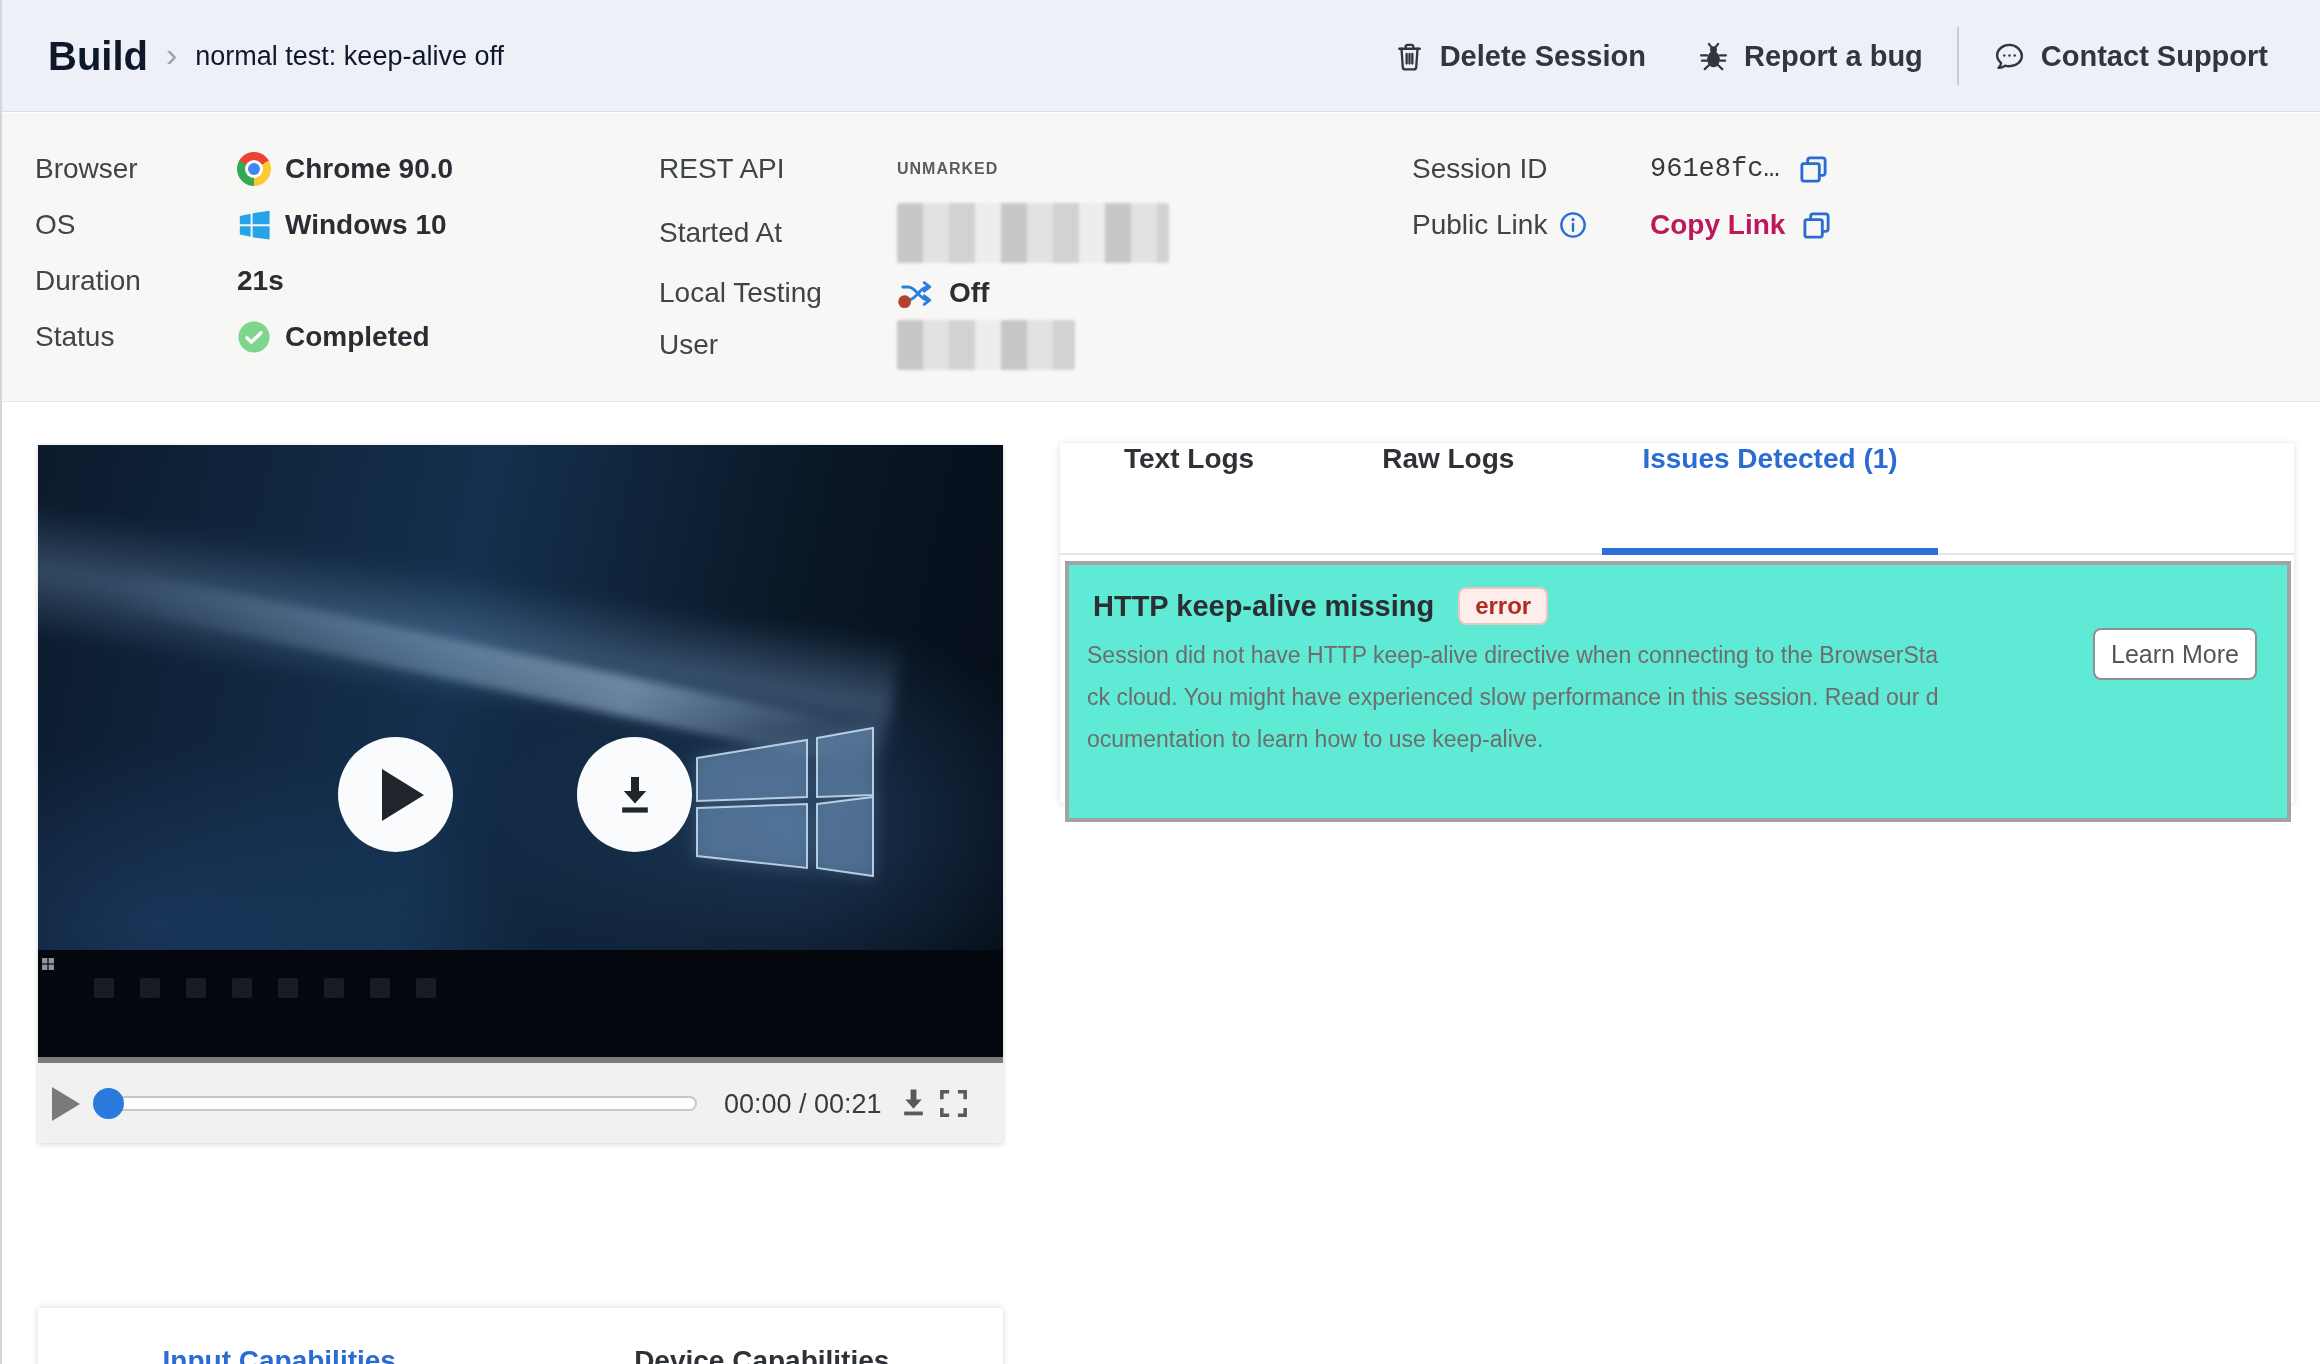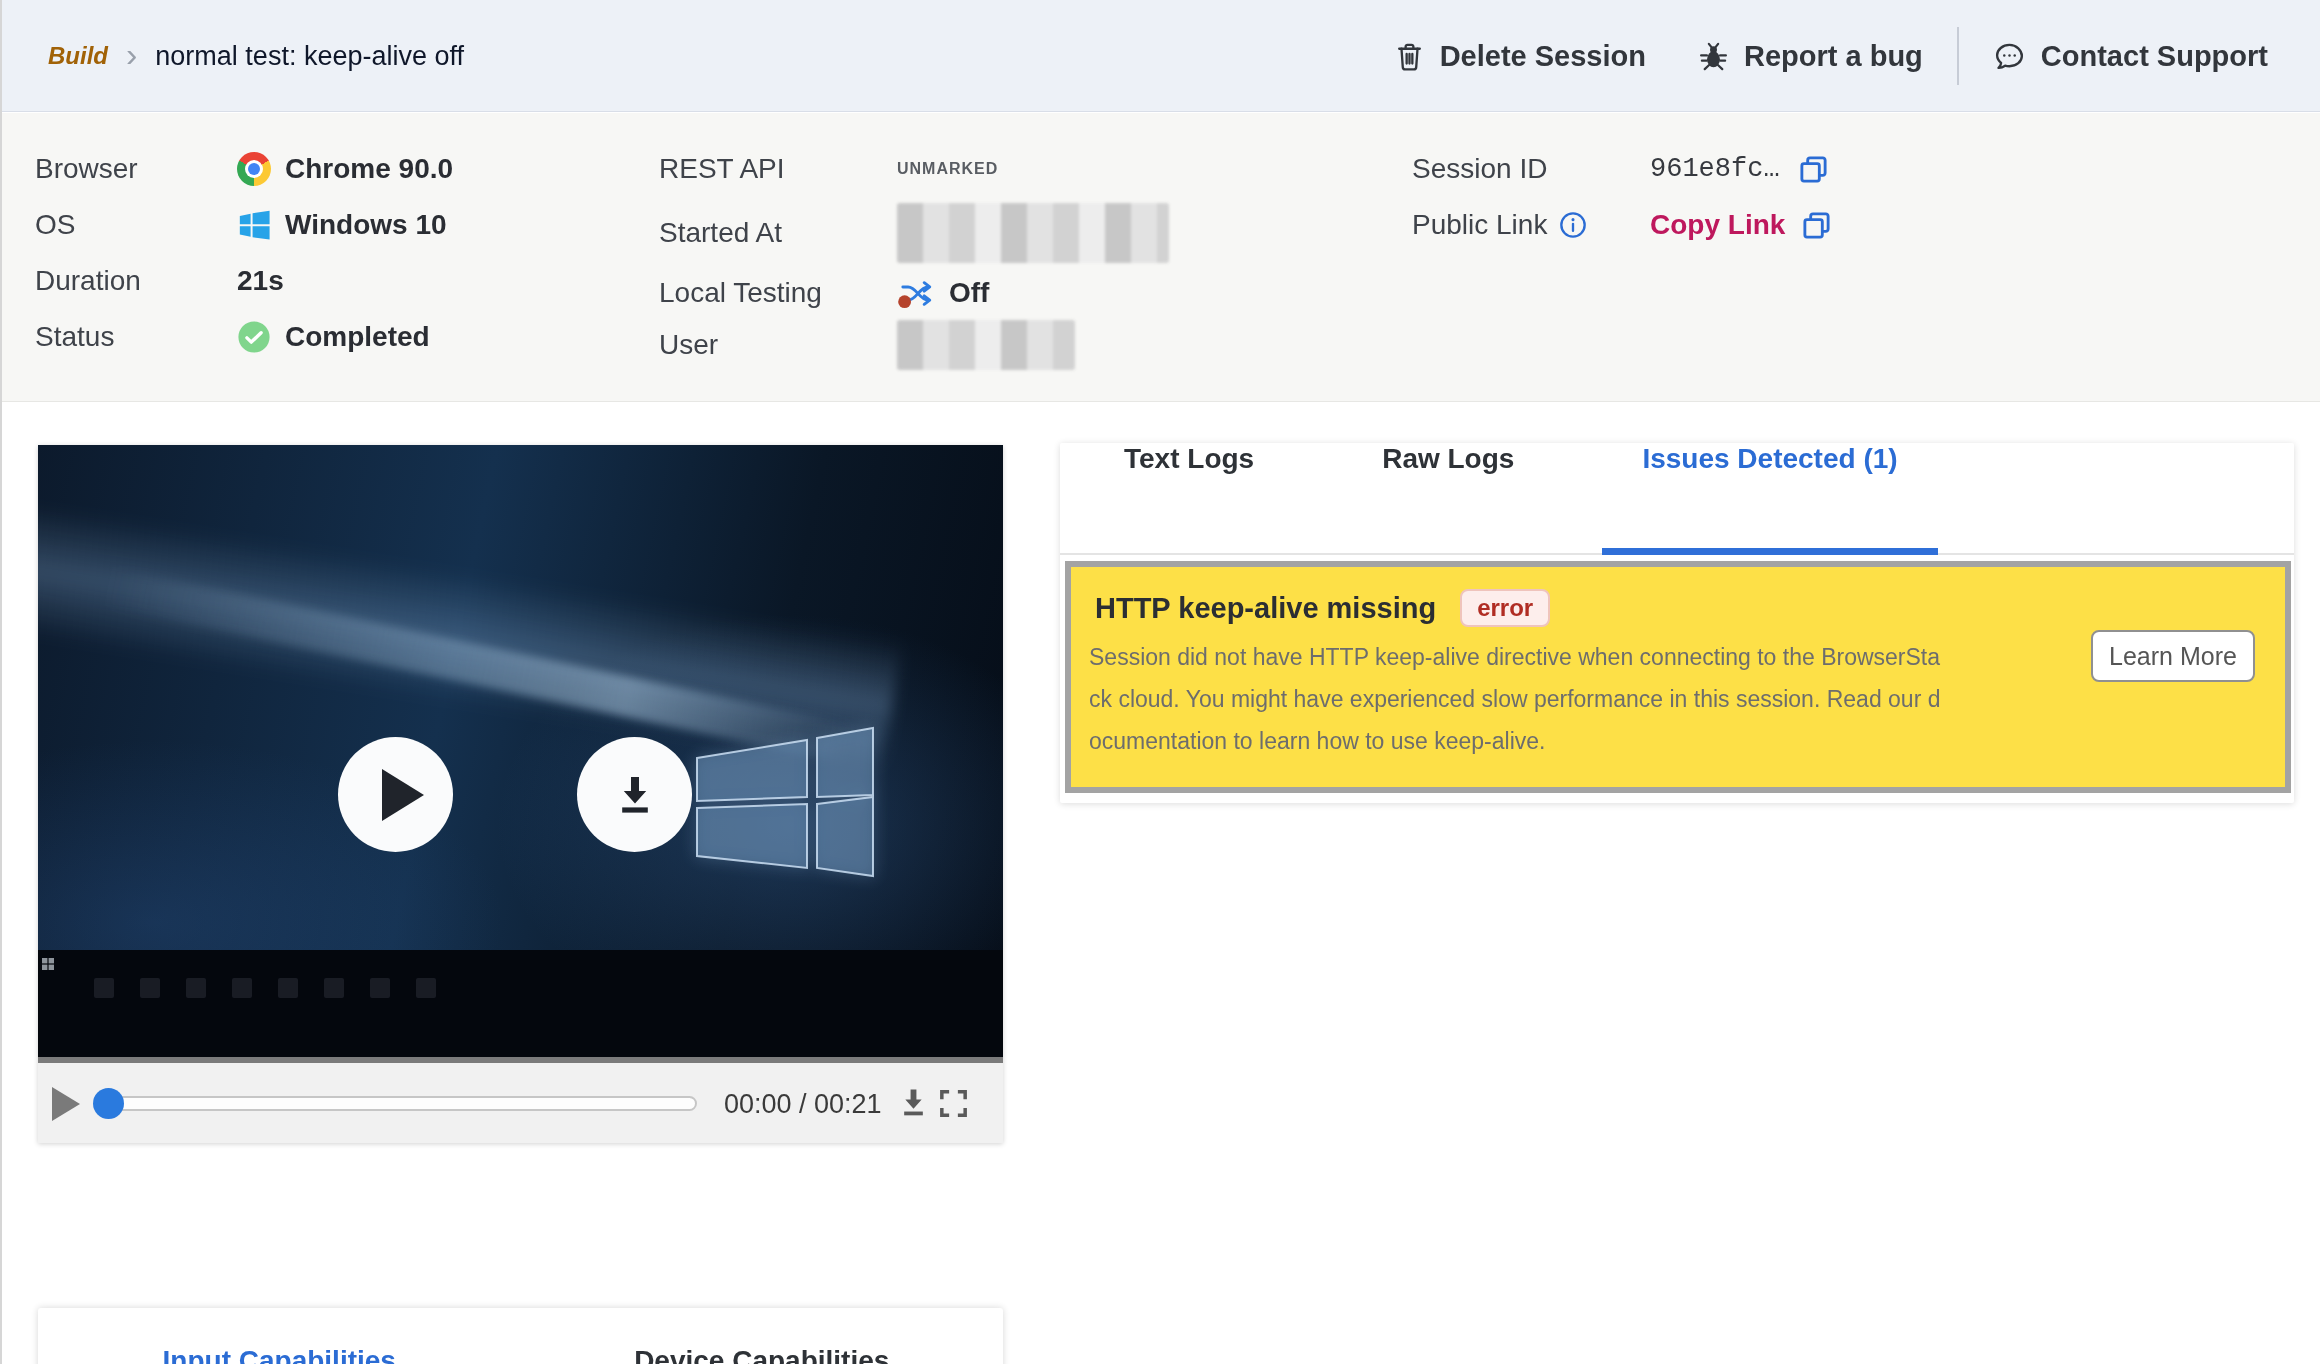--- a/index.html
+++ b/index.html
@@ -4,21 +4,21 @@
 <style>
   * { margin:0; padding:0; box-sizing:border-box; }
   html,body { background:#fff; }
   body { font-family:"Liberation Sans", sans-serif; }
   .page { position:relative; width:2320px; height:1364px; background:#fff; overflow:hidden; }
   .page-left-edge { position:absolute; left:0; top:0; width:2px; height:100%; background:#d6d6d6; z-index:50; }
 
   
   .header { position:absolute; left:0; top:0; width:100%; height:112px; background:#edf1f7; border-bottom:1px solid #d9dee8; }
   .breadcrumb { position:absolute; left:48px; top:0; height:112px; display:flex; align-items:center; gap:18px; }
-  .build-link { color:#a16207; font-size:24px; font-weight:700; text-decoration:none; cursor:pointer;font-style:italic; }
+  .build-link { color:#0f172a; font-size:40px; font-weight:700; text-decoration:none; cursor:pointer; }
   .crumb-sep { color:#99a0ab; font-size:34px; font-weight:400; transform:translateY(-2px); }
   .page-title { color:#0f172a; font-size:27px; font-weight:400; }
   .header-actions { position:absolute; right:26px; top:0; height:112px; display:flex; align-items:center; }
   .h-action { display:flex; align-items:center; gap:15px; padding:0 26px; font-size:29px; font-weight:700; color:#32363c; cursor:pointer; white-space:nowrap; }
   .h-divider { width:2px; height:58px; background:#c7ccd6; margin:0 8px; }
 
   
   .info-panel { position:absolute; left:0; top:113px; width:100%; height:289px; background:#f7f7f5; border-bottom:1px solid #e7e7e4; }
   .info-col { position:absolute; top:28px; }
   .col-1 { left:35px; } .col-2 { left:659px; } .col-3 { left:1412px; }
@@ -77,21 +77,21 @@
   .time-display { position:absolute; left:686px; top:26px; width:160px; font-size:27px; color:#3a3a3a; white-space:nowrap; }
   .ctrl-dl { position:absolute; left:858px; top:22px; cursor:pointer; }
   .ctrl-fs { position:absolute; left:898px; top:23px; cursor:pointer; }
 
   
   .logs-card { position:absolute; left:1060px; top:443px; width:1234px; height:360px; background:#fff; box-shadow:0 1px 7px rgba(0,0,0,.14); border-radius:2px; }
   .tabs-row { height:112px; border-bottom:2px solid #e4e4e4; display:flex; padding-left:24px; }
   .tab { position:relative; display:flex; align-items:flex-start; padding:0 40px; margin-right:48px; font-size:28px; font-weight:700; color:#2e3237; cursor:pointer; white-space:nowrap; }
   .tab.active { color:#2b6cd4; }
   .tab.active::after { content:""; position:absolute; left:0; right:0; bottom:-2px; height:7px; background:#2f6fd8; }
-  .issue-box { position:absolute; left:5px; top:118px; width:1226px; height:232px; border:6px solid #a3a3a3; background:#fde047; }
+  .issue-box { position:absolute; left:5px; top:118px; width:1226px; height:261px; border:4px solid #a3a3a3; background:#5eead4; }
   .issue-title-row { display:flex; align-items:center; gap:24px; margin:22px 0 0 24px; }
   .issue-title { font-size:29px; font-weight:700; color:#2b2e33; }
   .severity-badge { font-size:24px; font-weight:700; color:#b02d24; background:#fdeeec; border:2px solid #efc4bc; border-radius:8px; padding:2px 15px; line-height:30px; }
   .issue-desc { margin:9px 0 0 18px; width:980px; font-size:23px; color:#6d6d6d; line-height:42px; }
   .issue-desc span { display:block; }
   .learn-more-btn { position:absolute; right:30px; top:63px; width:164px; height:52px; background:#fff; border:2px solid #909090; border-radius:8px;
     color:#555; font-size:25px; font-family:"Liberation Sans",sans-serif; display:flex; align-items:center; justify-content:center; cursor:pointer; }
 
   
   .caps-card { position:absolute; left:38px; top:1308px; width:965px; height:92px; background:#fff; box-shadow:0 0 7px rgba(0,0,0,.16); border-radius:3px 3px 0 0; display:flex; }

